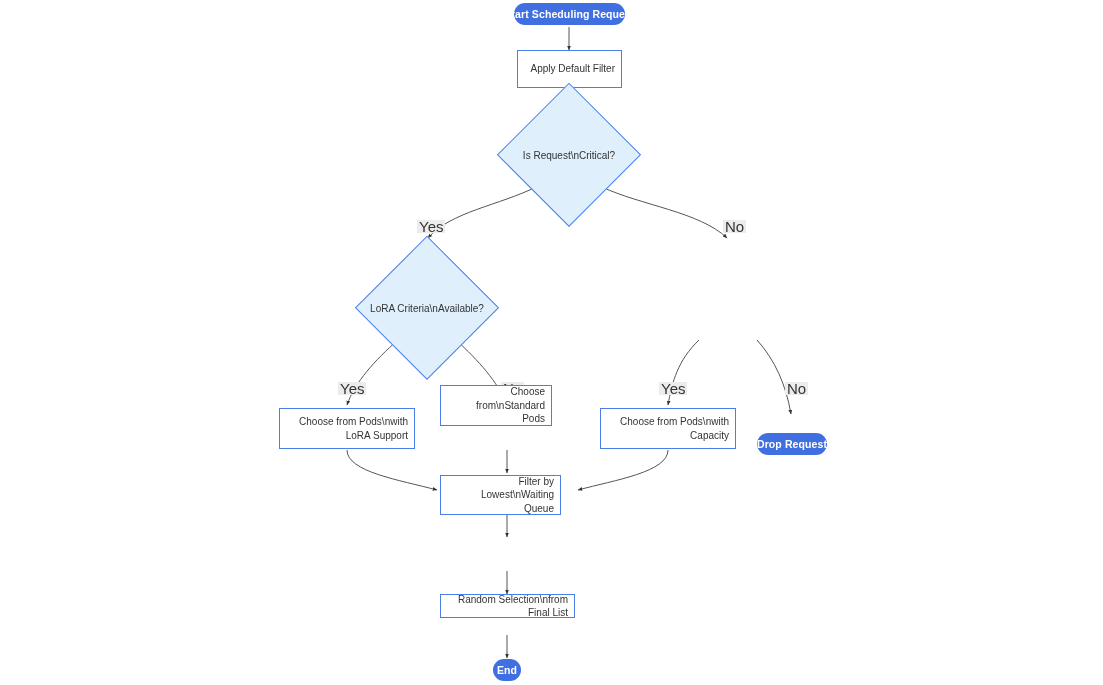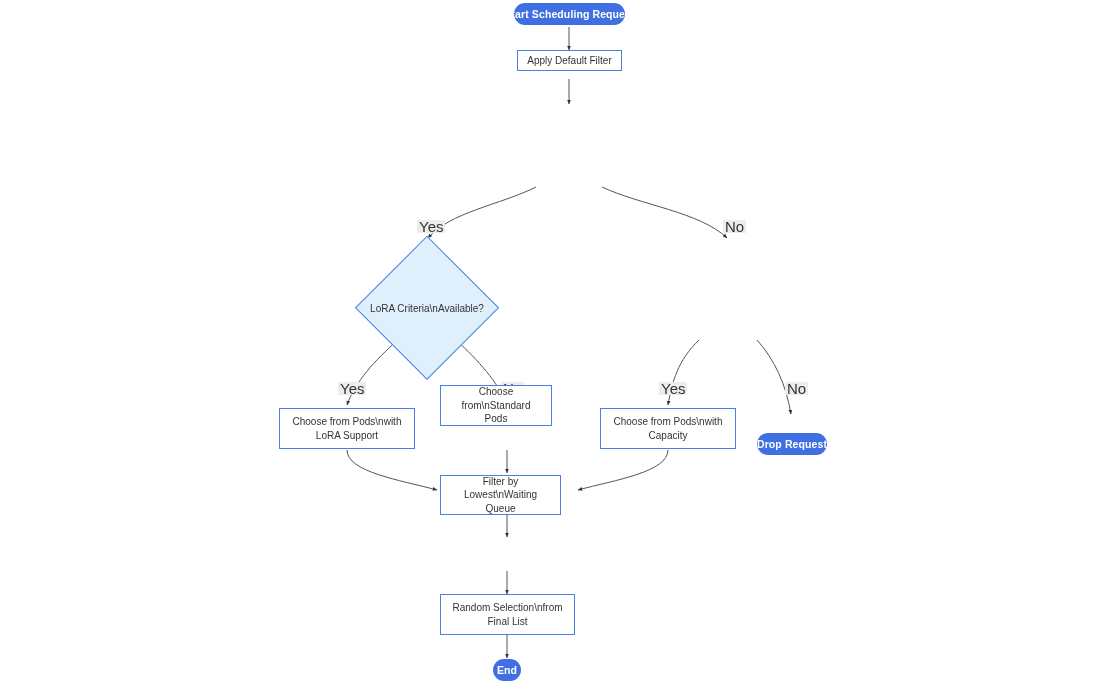--- a/index.html
+++ b/index.html
@@ -26,21 +26,21 @@
     width: 1103px;
     height: 685px;
     pointer-events: none;
   }
   .node {
     position: absolute;
     box-sizing: border-box;
     display: flex;
     align-items: center;
     justify-content: center;
-    text-align: center;
+    text-align: right;
   }
   
   .terminal {
     background: #3f6fe0;
     color: #ffffff;
     border-radius: 22px;
     font-size: 10.5px;
     font-weight: bold;
     letter-spacing: 0.1px;
     padding: 0 10px;
@@ -133,24 +133,28 @@
       <path d="M 507 571 L 507 594"></path>
 
       <path d="M 507 635 L 507 658"></path>
     </g>
   </svg>
 
   <div class="node terminal" style="left:514px; top:3px; width:111px; height:22px;">
     <span class="lbl">Start Scheduling Request</span>
   </div>
 
-  <div class="node process" style="left:517px; top:50px; width:105px; height:21px;">
+  <div class="node process" style="left:517px; top:50px; width:105px; height:38px;">
     <span class="lbl">Apply Default Filter</span>
   </div>
 
+  <div class="node decision" style="left:498px; top:84px; width:142px; height:142px;">
+    <span class="dia"></span>
+    <span class="lbl">Is Request\nCritical?</span>
+  </div>
 
   <div class="node decision" style="left:356px; top:237px; width:142px; height:142px;">
     <span class="dia"></span>
     <span class="lbl">LoRA Criteria\nAvailable?</span>
   </div>
 
 
   <div class="edge-label" style="left:417px; top:220px;">Yes</div>
   <div class="edge-label" style="left:723px; top:220px;">No</div>
   <div class="edge-label" style="left:338px; top:382px;">Yes</div>
@@ -184,21 +188,21 @@
   </div>
 
   <div class="node process" style="left:440px; top:475px; width:121px; height:40px;">
     <span class="lbl">
       <span>Filter by Lowest\nWaiting</span><br>
       <span>Queue</span>
     </span>
   </div>
 
 
-  <div class="node process" style="left:440px; top:594px; width:135px; height:41px;">
+  <div class="node process" style="left:440px; top:594px; width:135px; height:24px;">
     <span class="lbl">
       <span>Random Selection\nfrom</span><br>
       <span>Final List</span>
     </span>
   </div>
 
   <div class="node terminal" style="left:493px; top:659px; width:28px; height:22px;">
     <span class="lbl">End</span>
   </div>
 

